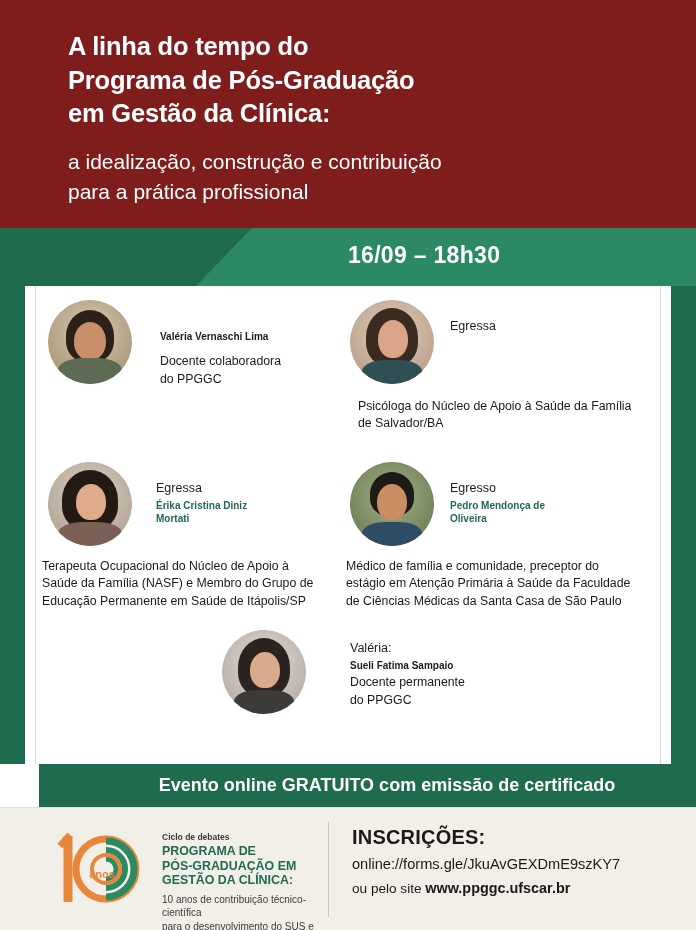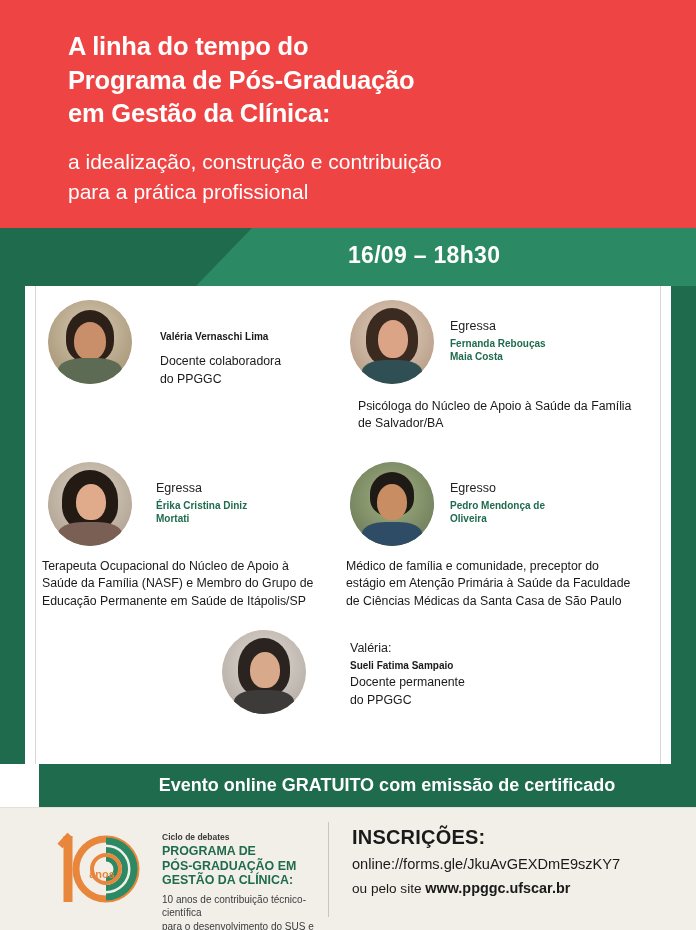--- a/index.html
+++ b/index.html
@@ -11,21 +11,21 @@
     background: #ffffff;
     overflow: hidden;
     position: relative;
   }
 
   
   .header {
     position: relative;
     width: 696px;
     height: 228px;
-    background: #ef4444;
+    background: #7f1d1d;
     padding: 30px 40px 0 68px;
     color: #ffffff;
   }
   .header-title {
     font-size: 25.5px;
     font-weight: bold;
     line-height: 1.32;
     letter-spacing: -0.2px;
     margin: 0;
     white-space: pre-line;
@@ -288,22 +288,20 @@
 
     <div class="person">
       <div class="avatar" style="left:312px; top:14px; width:84px; height:84px; background:#d8c3ae;">
         <div class="inner" style="background:radial-gradient(circle at 50% 40%, #e4d2c0 0%, #b79d88 80%);"></div>
         <div class="hair" style="left:16px; top:8px; width:52px; height:58px; background:#3a2a20;"></div>
         <div class="face" style="left:28px; top:20px; width:30px; height:38px; background:#dba487;"></div>
         <div class="torso" style="left:12px; top:60px; width:60px; height:28px; background:#2f4f55;"></div>
       </div>
       <div class="ptext" style="left:412px; top:32px; width:210px;">
         <div class="role">Egressa</div>
-        <div class="pname" style="margin-top:2px;">Fernanda Rebouças
-Maia Costa</div>
       </div>
       <div class="ptext" style="left:320px; top:112px; width:312px;">
         <div class="pdesc">Psicóloga do Núcleo de Apoio à Saúde da Família
 de Salvador/BA</div>
       </div>
     </div>
 
     <div class="person">
       <div class="avatar" style="left:10px; top:176px; width:84px; height:84px; background:#cfc4b6;">
         <div class="inner" style="background:radial-gradient(circle at 50% 40%, #ded3c6 0%, #b0a392 80%);"></div>

